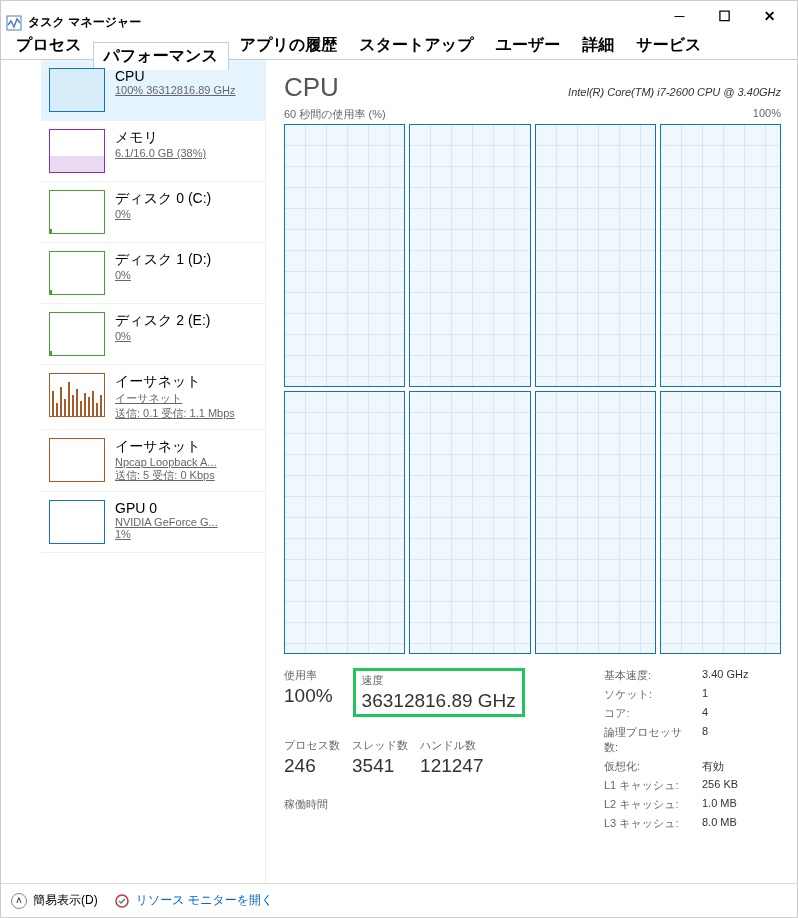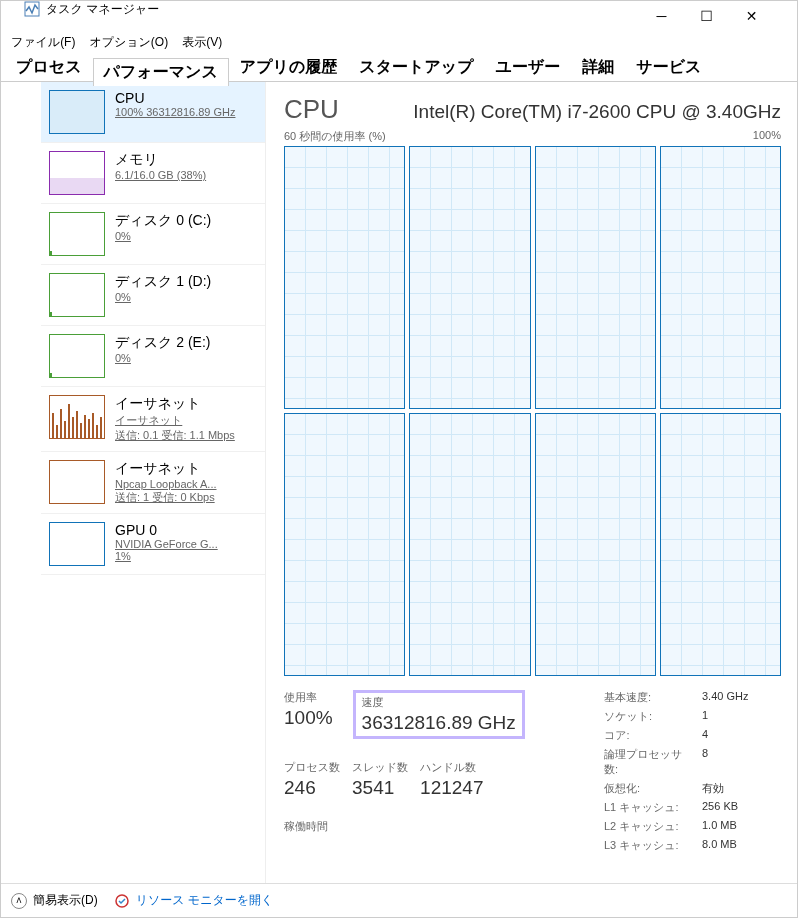--- a/index.html
+++ b/index.html
@@ -1,56 +1,56 @@
 <!DOCTYPE html>
 <html><head>
 <meta charset="utf-8">
 <style>
 * { box-sizing: border-box; margin: 0; padding: 0; font-family: "Segoe UI", "Yu Gothic UI", sans-serif; }
 body { background: #fff; width: 798px; height: 918px; overflow: hidden; font-size: 12px; color: #000; }
 .window { width: 100%; height: 100%; border: 1px solid #ccc; display: flex; flex-direction: column; }
-.titlebar { height: 30px; display: flex; align-items: flex-start; padding: 0 23px; }
+.titlebar { height: 30px; display: flex; align-items: flex-end; padding: 0 5px; font-weight: bold; }
 .titlebar .icon { width: 16px; height: 16px; margin-right: 6px; }
 .titlebar .title { flex: 1; }
 .winbtns { display: flex; }
 .winbtn { width: 45px; height: 30px; display: flex; align-items: center; justify-content: center; font-size: 14px; font-family: "Segoe MDL2 Assets", sans-serif; }
 .menubar { height: 22px; display: flex; align-items: center; padding: 0 4px; gap: 2px; }
 .menuitem { padding: 2px 6px; }
 .tabbar { display: flex; border-bottom: 1px solid #ccc; padding: 0 4px; }
 .tab { padding: 3px 10px; border: 1px solid transparent; border-bottom: none; font-size: 16px; font-weight: bold; }
-.tab.active { border-color: #ccc; background: #fff; position: relative; top: 5px; }
+.tab.active { border-color: #ccc; background: #fff; position: relative; top: 11px; }
 .content { flex: 1; display: flex; overflow: hidden; margin-left: 40px; }
 .sidebar { width: 225px; border-right: 1px solid #eee; overflow-y: auto; }
 .sideitem { display: flex; padding: 8px 8px; border-bottom: 1px solid #f0f0f0; gap: 10px; cursor: default; }
 .sideitem.selected { background: #e5f3ff; }
 .sidegraph { width: 56px; height: 44px; border: 1px solid; flex-shrink: 0; position: relative; }
 .sidegraph.cpu { border-color: #1173b8; background: #d9ecf9; }
 .sidegraph.mem { border-color: #8a2cae; }
 .sidegraph.mem::after { content:""; position:absolute; left:0; right:0; bottom:0; height:38%; background:#e9d9f3; }
 .sidegraph.disk { border-color: #4a9f38; }
 .sidegraph.disk::after { content:""; position:absolute; left:0; bottom:0; width:2px; height:4px; background:#4a9f38; }
 .sidegraph.eth { border-color: #a85a28; }
 .sidegraph.gpu { border-color: #1173b8; }
 .sidetext { flex: 1; min-width: 0; }
 .sidetitle { font-size: 14px; }
 .sidesub { font-size: 11px; color: #666; white-space: nowrap; overflow: hidden; text-overflow: ellipsis; text-decoration: underline; }
 .main { flex: 1; padding: 12px 16px 0 18px; display: flex; flex-direction: column; overflow: hidden; }
 .mainhead { display: flex; align-items: baseline; justify-content: space-between; margin-bottom: 4px; }
 .mainhead h1 { font-size: 26px; font-weight: 400; color: #555; }
-.cpumodel { font-size: 19px; color: #333; }
+.cpumodel { font-size: 11px; color: #333; font-style: italic; }
 .graphlabels { display: flex; justify-content: space-between; font-size: 11px; color: #666; margin-bottom: 2px; gap: 44px; }
 .graphgrid { display: grid; grid-template-columns: repeat(4, 1fr); grid-template-rows: repeat(2, 1fr); gap: 4px; height: 530px; margin-bottom: 14px; }
 .graphcell { border: 1px solid #1173b8; background: repeating-linear-gradient(to right, transparent, transparent 20px, #d0e8f7 20px, #d0e8f7 21px), repeating-linear-gradient(to bottom, transparent, transparent 20px, #d0e8f7 20px, #d0e8f7 21px), #f0f8fe; }
 .stats { display: flex; gap: 40px; }
 .statleft { display: flex; flex-wrap: wrap; gap: 0 20px; max-width: 280px; }
 .statblock { margin-bottom: 12px; }
 .statblock.w-full { width: 100%; }
 .statlabel { font-size: 11px; color: #666; margin-bottom: 2px; }
 .statvalue { font-size: 19px; color: #333; }
-.highlight { border: 3px solid #c4b5fd; padding: 2px 6px; display: inline-block; }
+.highlight { border: 3px solid #22c55e; padding: 2px 6px; display: inline-block; }
 .statright { font-size: 11px; }
 .specrow { display: flex; gap: 8px; margin-bottom: 4px; }
 .speclabel { width: 90px; color: #666; }
 .specvalue { color: #333; }
 .footer { height: 34px; border-top: 1px solid #ddd; display: flex; align-items: center; padding: 0 10px; gap: 16px; font-size: 12px; }
 .footitem { display: flex; align-items: center; gap: 6px; }
 .circle { width: 16px; height: 16px; border: 1px solid #888; border-radius: 50%; display: flex; align-items: center; justify-content: center; font-size: 10px; }
 .link { color: #0066cc; }
 .ethbars { position:absolute; left:0; bottom:0; right:0; height:100%; }
 .ethbars span { position:absolute; bottom:0; width:2px; background:#a85a28; }
@@ -65,25 +65,20 @@
         <path d="M2 10 L5 6 L8 12 L11 4 L14 8" fill="none" stroke="#4a7fb5" stroke-width="1.5"></path>
       </svg>
     <span class="title">タスク マネージャー</span>
     <div class="winbtns">
       <div class="winbtn">─</div>
       <div class="winbtn">☐</div>
       <div class="winbtn">✕</div>
     </div>
   </div>
 
-  <div class="menubar">
-    <span class="menuitem">ファイル(F)</span>
-    <span class="menuitem">オプション(O)</span>
-    <span class="menuitem">表示(V)</span>
-  </div>
 
   <div class="tabbar">
     <div class="tab">プロセス</div>
     <div class="tab active">パフォーマンス</div>
     <div class="tab">アプリの履歴</div>
     <div class="tab">スタートアップ</div>
     <div class="tab">ユーザー</div>
     <div class="tab">詳細</div>
     <div class="tab">サービス</div>
   </div>
@@ -147,21 +142,21 @@
           <div class="sidetitle">イーサネット</div>
           <div class="sidesub">イーサネット</div>
           <div class="sidesub">送信: 0.1  受信: 1.1 Mbps</div>
         </div>
       </div>
       <div class="sideitem">
         <div class="sidegraph eth"></div>
         <div class="sidetext">
           <div class="sidetitle">イーサネット</div>
           <div class="sidesub">Npcap Loopback A...</div>
-          <div class="sidesub">送信: 1  受信: 0 Kbps</div>
+          <div class="sidesub">送信: 5  受信: 0 Kbps</div>
         </div>
       </div>
       <div class="sideitem">
         <div class="sidegraph gpu"></div>
         <div class="sidetext">
           <div class="sidetitle">GPU 0</div>
           <div class="sidesub">NVIDIA GeForce G...</div>
           <div class="sidesub">1%</div>
         </div>
       </div>

